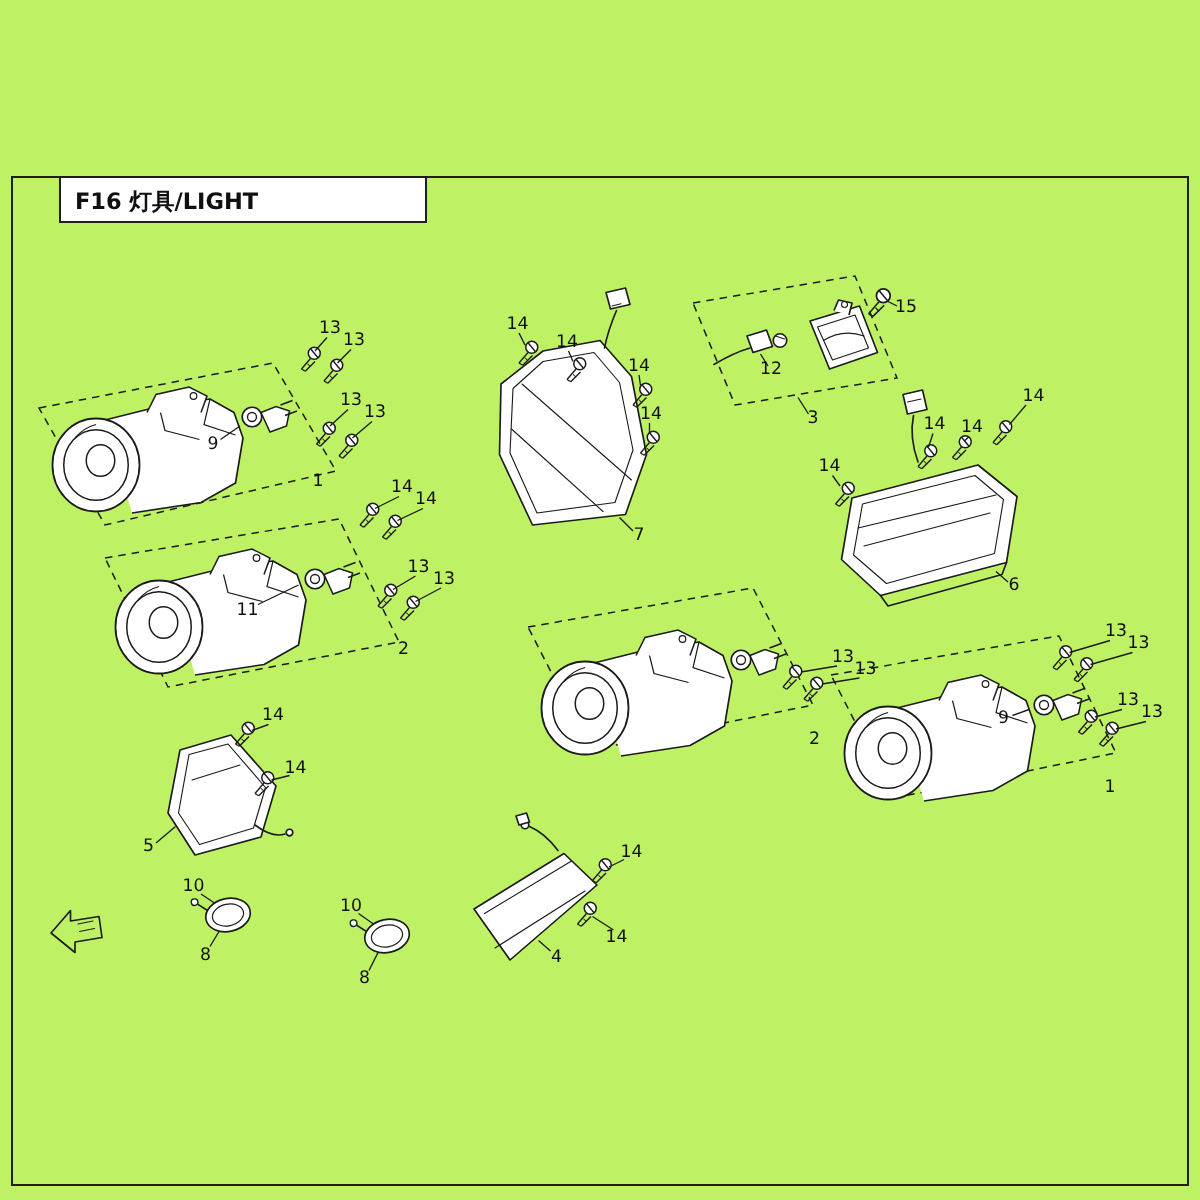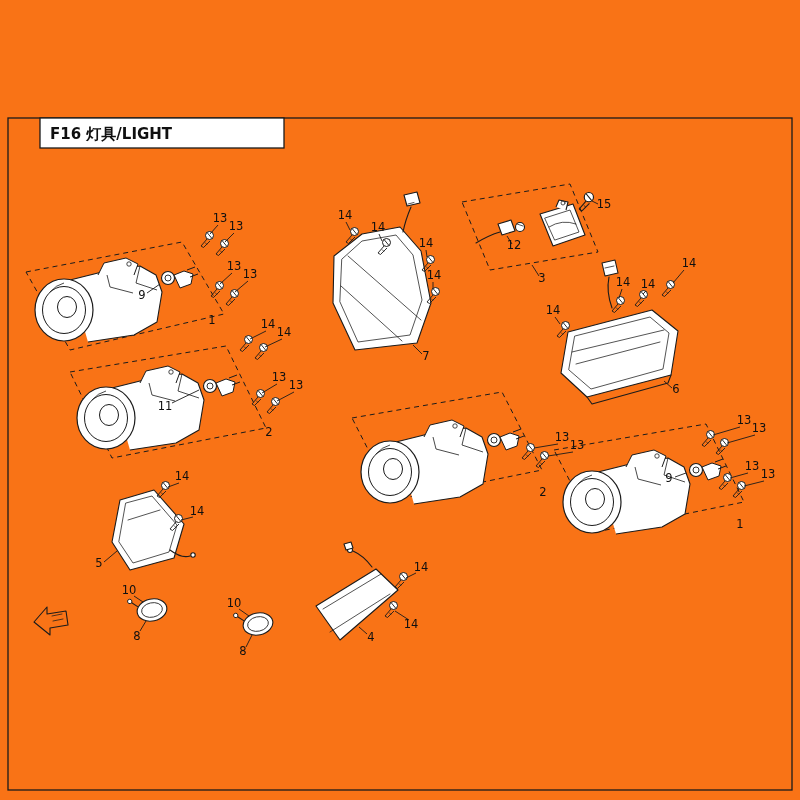--- a/index.html
+++ b/index.html
@@ -1,16 +1,16 @@
 <!DOCTYPE html>
 <html><head>
 <meta charset="utf-8">
 <style>
   html,body{margin:0;padding:0;background:#ffffff;}
-  .sheet{position:relative;width:800px;height:800px;background:#f97316;overflow:hidden;}
+  .sheet{position:relative;width:800px;height:800px;background:#bef264;overflow:hidden;}
   svg{display:block;}
   .ln{fill:none;stroke:#1b1b1b;stroke-width:1.1;stroke-linejoin:round;stroke-linecap:round;}
   .ln2{fill:none;stroke:#1b1b1b;stroke-width:0.75;stroke-linejoin:round;stroke-linecap:round;}
   .fillw{fill:#ffffff;stroke:#1b1b1b;stroke-width:1.1;stroke-linejoin:round;}
   .dashed{fill:none;stroke:#1b1b1b;stroke-width:1;stroke-dasharray:5 4;}
   .leader{fill:none;stroke:#1b1b1b;stroke-width:0.9;}
   .callout{font:11.5px "DejaVu Sans","Liberation Sans",sans-serif;fill:#101010;text-anchor:middle;}
   .title-text{font:bold 15px "DejaVu Sans","Liberation Sans",sans-serif;fill:#101010;}
 </style>
 </head>

